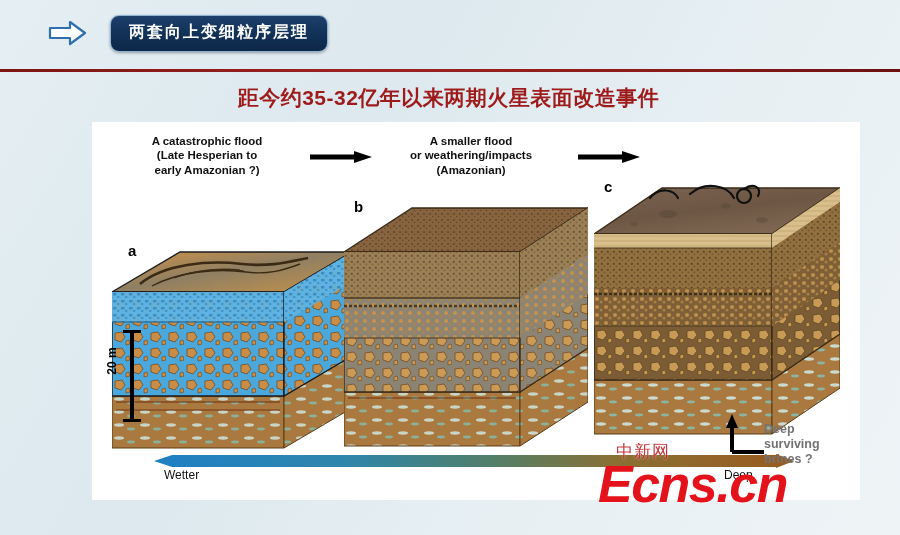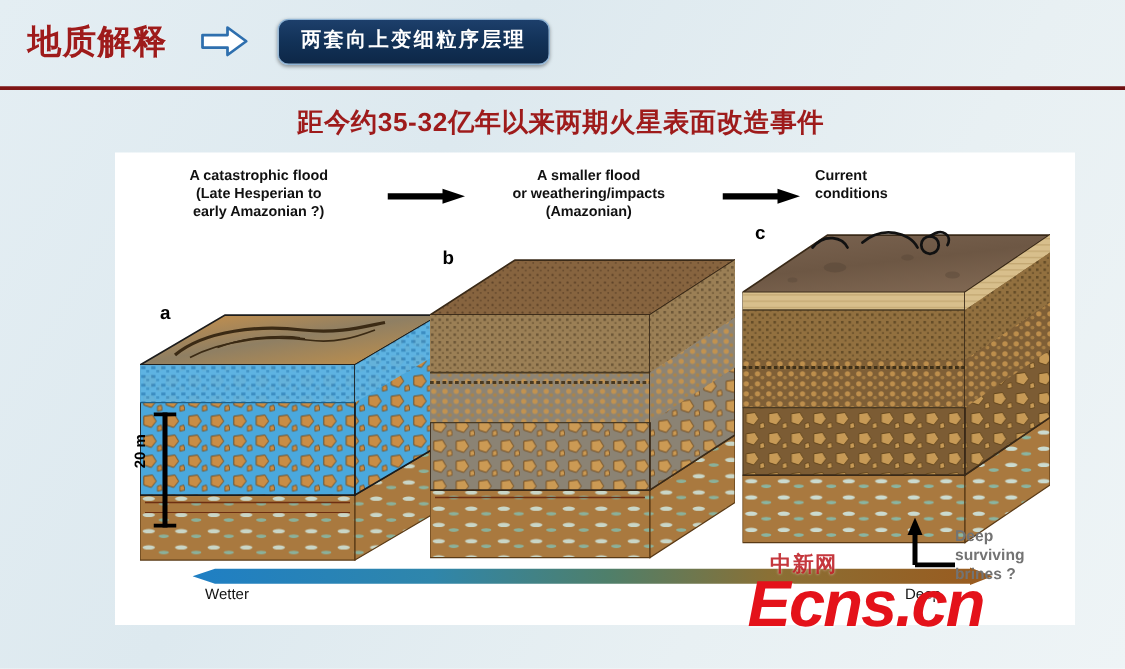--- a/index.html
+++ b/index.html
@@ -192,21 +192,21 @@
     position: absolute;
     left: 598px; top: 440px;
     width: 290px; height: 78px;
     z-index: 30;
     pointer-events: none;
   }
   #wm-cn {
     position: absolute;
     left: 18px; top: 0px;
     font-size: 17px;
-    font-weight: bold;
+    font-weight: normal;
     color: #c1272d;
     letter-spacing: 1px;
     opacity: 0.92;
     text-shadow: 0 0 2px rgba(255,255,255,0.8);
   }
   #wm-latin {
     position: absolute;
     left: 0px; top: 14px;
     font-family: Liberation Sans, sans-serif;
     font-size: 52px;
@@ -214,21 +214,20 @@
     font-style: italic;
     color: #e4121a;
     letter-spacing: -1.5px;
     text-shadow: 1px 1px 0 rgba(255,255,255,0.45);
   }
 </style>
 </head>
 <body>
 
 <div id="header-bar">
-  <span id="header-title">地质解释</span>
 
   <span id="header-arrow">
     <svg width="40" height="28" viewBox="0 0 40 28" aria-hidden="true">
       <path d="M2 9 L22 9 L22 3 L37 14 L22 25 L22 19 L2 19 Z" fill="#ffffff" stroke="#2e6fae" stroke-width="2.2" stroke-linejoin="round"></path>
     </svg>
   </span>
 
   <span id="header-chip">
     <span id="header-chip-label">两套向上变细粒序层理</span>
   </span>
@@ -241,22 +240,20 @@
 <div id="figure-panel">
 
   <div class="caption" id="caption-b">A smaller flood
 or weathering/impacts
 (Amazonian)</div>
 
   <div class="caption" id="caption-a">A catastrophic flood
 (Late Hesperian to
 early Amazonian ?)</div>
 
-  <div class="caption" id="caption-c">Current
-conditions</div>
 
   <svg class="flow-arrow" id="flow-arrow-1" viewBox="0 0 62 14">
     <path d="M0 7 L46 7" stroke="#000" stroke-width="5"></path>
     <path d="M44 1 L62 7 L44 13 Z" fill="#000"></path>
   </svg>
 
   <svg class="flow-arrow" id="flow-arrow-2" viewBox="0 0 62 14">
     <path d="M0 7 L46 7" stroke="#000" stroke-width="5"></path>
     <path d="M44 1 L62 7 L44 13 Z" fill="#000"></path>
   </svg>

